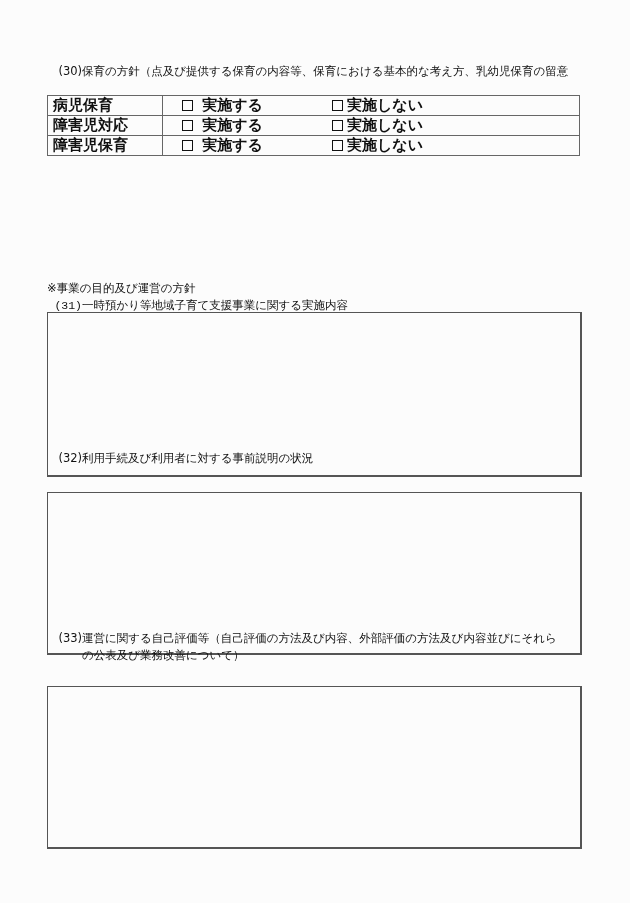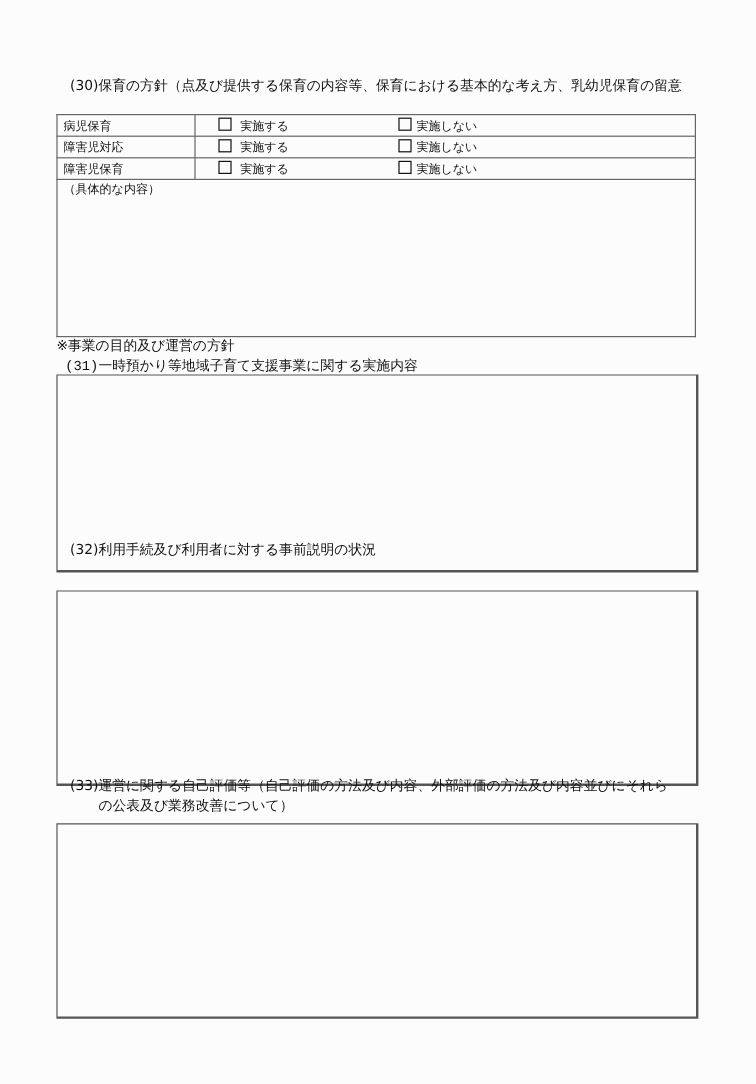--- a/index.html
+++ b/index.html
@@ -2,21 +2,21 @@
 <html><head>
 <meta charset="utf-8">
 <style>
   html,body{margin:0;padding:0;background:#fcfcfc;}
   body{width:630px;height:903px;position:relative;font-family:"DejaVu Sans","Liberation Sans",sans-serif;color:#111;font-size:11.5px;}
   .abs{position:absolute;}
   .heading{left:50px;line-height:17px;white-space:nowrap;}
   .heading .num{display:inline-block;width:32px;text-align:right;}
   .indent{padding-left:32px;}
   table.opts{position:absolute;left:47px;top:95px;width:533px;border-collapse:collapse;}
-  table.opts td{border:1px solid #666;height:17px;padding:0 5px;font-size:10px;white-space:nowrap;}
+  table.opts td{border:1px solid #666;height:17px;padding:0 5px;font-size:15px;white-space:nowrap;font-weight:bold;}
   table.opts td.c1{width:104px;}
   .chk{display:inline-block;width:9px;height:9px;border:1px solid #111;vertical-align:-1px;margin-right:4px;}
   .box{position:absolute;left:47px;width:532px;border:1px solid #555;border-right:2px solid #555;border-bottom:2px solid #555;background:#fcfcfc;}
 </style>
 </head>
 <body>
 
 <div class="abs heading" style="top:63px;">
   <span class="num">(30)</span><span>保育の方針（点及び提供する保育の内容等、保育における基本的な考え方、乳幼児保育の留意</span><br>
 </div>
@@ -34,38 +34,32 @@
     <td>
       <span style="display:inline-block;width:150px;margin-left:14px;"><span class="chk"></span> <span>実施する</span></span><span><span class="chk"></span><span>実施しない</span></span>
     </td>
   </tr>
   <tr>
     <td class="c1">障害児保育</td>
     <td>
       <span style="display:inline-block;width:150px;margin-left:14px;"><span class="chk"></span> <span>実施する</span></span><span><span class="chk"></span><span>実施しない</span></span>
     </td>
   </tr>
-  <tr>
-    <td colspan="2" style="height:129px;vertical-align:top;padding-top:1px;">
-      <div>（具体的な内容）</div>
-      <div></div>
-    </td>
-  </tr>
 </tbody>
   </table>
 
 <div class="abs" style="left:47px;top:281px;">※事業の目的及び運営の方針</div>
 
 <div class="abs heading" style="top:297px;font-family:Liberation Mono, monospace;">
   <span class="num">(31)</span><span>一時預かり等地域子育て支援事業に関する実施内容</span>
 </div>
 <div class="box" style="top:312px;height:162px;"></div>
 
 <div class="abs heading" style="top:450px;">
   <span class="num">(32)</span><span>利用手続及び利用者に対する事前説明の状況</span>
 </div>
 <div class="box" style="top:492px;height:160px;"></div>
 
-<div class="abs heading" style="top:646px;">
+<div class="abs heading" style="top:630px;">
   <span class="num">(33)</span><span>運営に関する自己評価等（自己評価の方法及び内容、外部評価の方法及び内容並びにそれら</span><br>
   <span class="indent">の公表及び業務改善について）</span>
 </div>
 <div class="box" style="top:686px;height:160px;"></div>
 
 </body></html>

